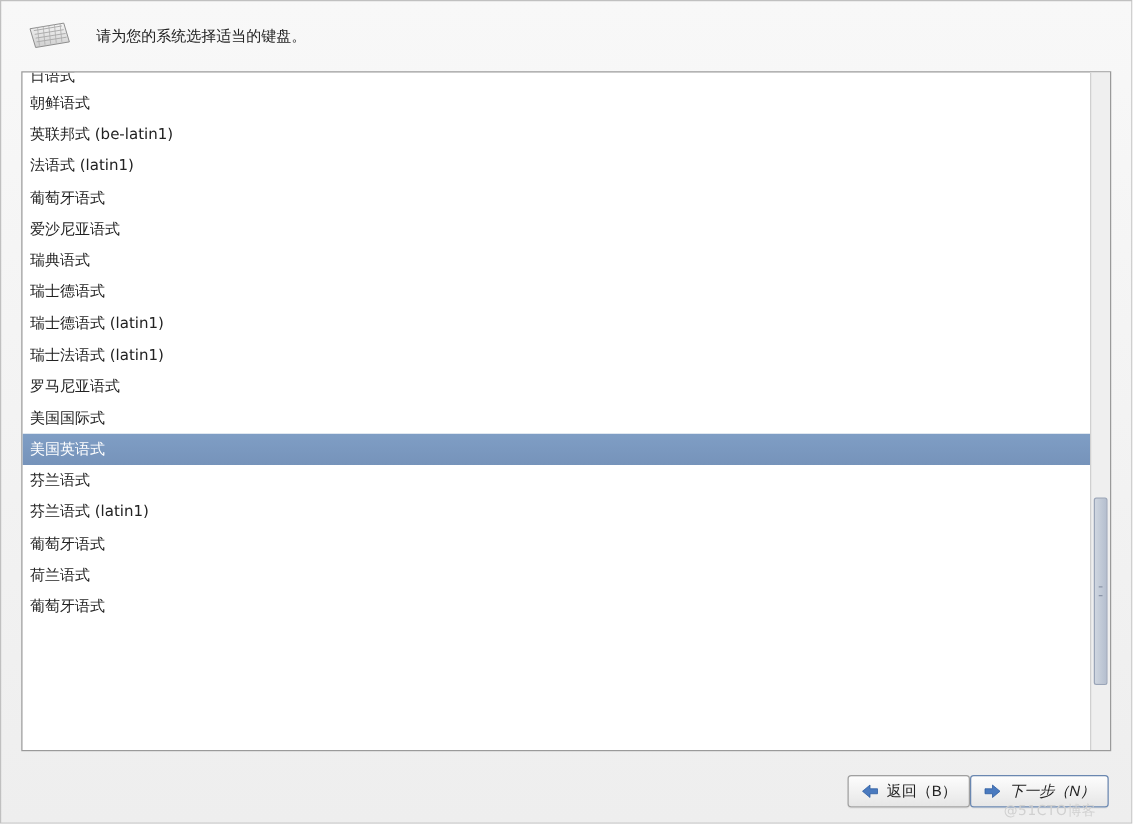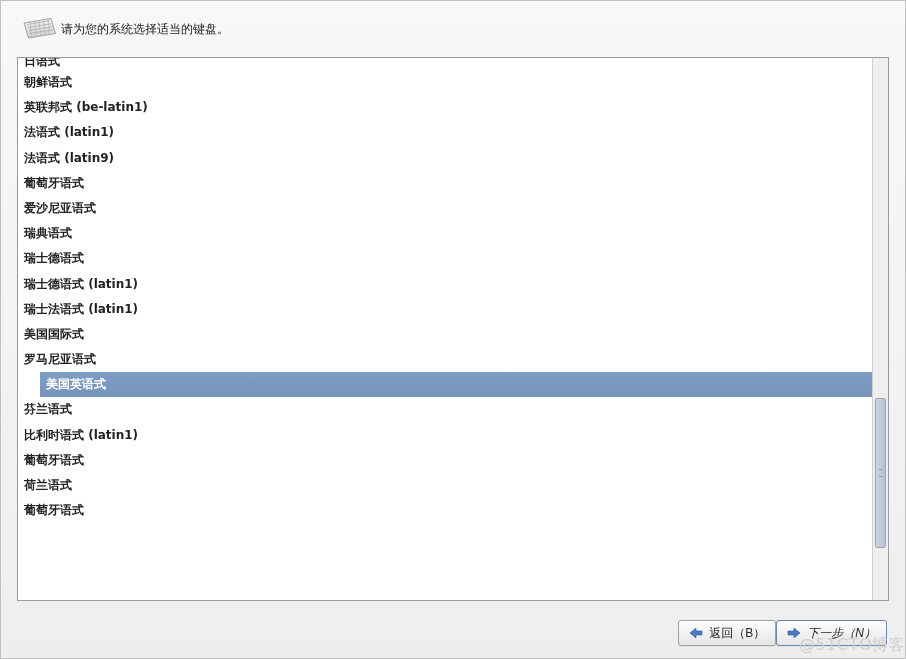--- a/index.html
+++ b/index.html
@@ -21,21 +21,21 @@
       height: 659px;
       border: 1px solid #c0c0c0;
       background: #f0f0f0;
       background: linear-gradient(to bottom, #f8f8f8, #eeeeee);
       position: relative;
     }
     .header {
       padding: 14px 20px 10px 20px;
       display: flex;
       align-items: center;
-      gap: 4px;
+      gap: 20px;
     }
     .keyboard-icon {
       width: 36px;
       height: 28px;
       flex-shrink: 0;
     }
     .header-text {
       font-size: 12px;
       color: #222;
     }
@@ -55,33 +55,31 @@
     .list-inner {
       width: 100%;
     }
     .list-item {
       padding: 3px 6px 3px 6px;
       font-size: 12px;
       color: #222;
       cursor: pointer;
       line-height: 1.6;
       white-space: nowrap;
-      font-weight: bold;
     }
     .list-item.partial-top {
       padding-top: 0;
       height: 12px;
       line-height: 0.5;
       overflow: hidden;
     }
     .list-item.selected {
       background: #7a99c1;
       background: linear-gradient(to bottom, #7f9ec5, #7693ba);
       color: #ffffff;
-      margin-left: 22px;
     }
     .scrollbar {
       width: 16px;
       background: #efefef;
       border-left: 1px solid #d0d0d0;
       position: relative;
     }
     .scroll-thumb {
       position: absolute;
       left: 2px;
@@ -132,23 +130,23 @@
     .arrow-left-icon {
       width: 14px;
       height: 12px;
     }
     .arrow-right-icon {
       width: 14px;
       height: 12px;
     }
     .watermark {
       position: absolute;
-      right: 0;
+      right: 28px;
       bottom: 2px;
-      font-size: 16px;
+      font-size: 11px;
       color: #d0d0d0;
       letter-spacing: 0.5px;
       pointer-events: none;
     }
   </style>
 </head>
 <body>
 
 <div class="installer-frame">
 
@@ -169,32 +167,31 @@
     <span class="header-text">请为您的系统选择适当的键盘。</span>
   </div>
 
   <div class="list-container">
     <div class="list-scroll">
       <div class="list-inner" id="kb-list">
           <div class="list-item partial-top"><span>日语式</span></div>
           <div class="list-item"><span>朝鲜语式</span></div>
           <div class="list-item"><span>英联邦式 (be-latin1)</span></div>
           <div class="list-item"><span>法语式 (latin1)</span></div>
-          <div class="list-item"><span>法语式 (latin9)</span></div>
           <div class="list-item"><span>葡萄牙语式</span></div>
           <div class="list-item"><span>爱沙尼亚语式</span></div>
           <div class="list-item"><span>瑞典语式</span></div>
           <div class="list-item"><span>瑞士德语式</span></div>
           <div class="list-item"><span>瑞士德语式 (latin1)</span></div>
           <div class="list-item"><span>瑞士法语式 (latin1)</span></div>
+          <div class="list-item"><span>罗马尼亚语式</span></div>
           <div class="list-item"><span>美国国际式</span></div>
-          <div class="list-item"><span>罗马尼亚语式</span></div>
           <div class="list-item selected"><span>美国英语式</span></div>
           <div class="list-item"><span>芬兰语式</span></div>
-          <div class="list-item"><span>比利时语式 (latin1)</span></div>
+          <div class="list-item"><span>芬兰语式 (latin1)</span></div>
           <div class="list-item"><span>葡萄牙语式</span></div>
           <div class="list-item"><span>荷兰语式</span></div>
           <div class="list-item"><span>葡萄牙语式</span></div>
           <div class="list-item"></div>
         </div>
     </div>
     <div class="scrollbar">
       <div class="scroll-thumb"></div>
     </div>
   </div>

